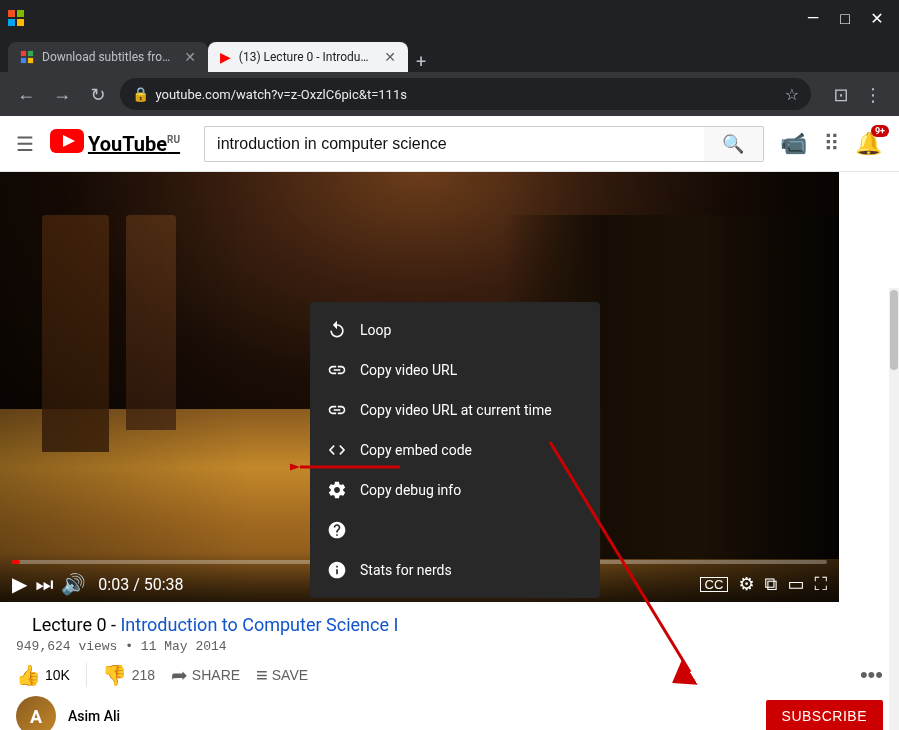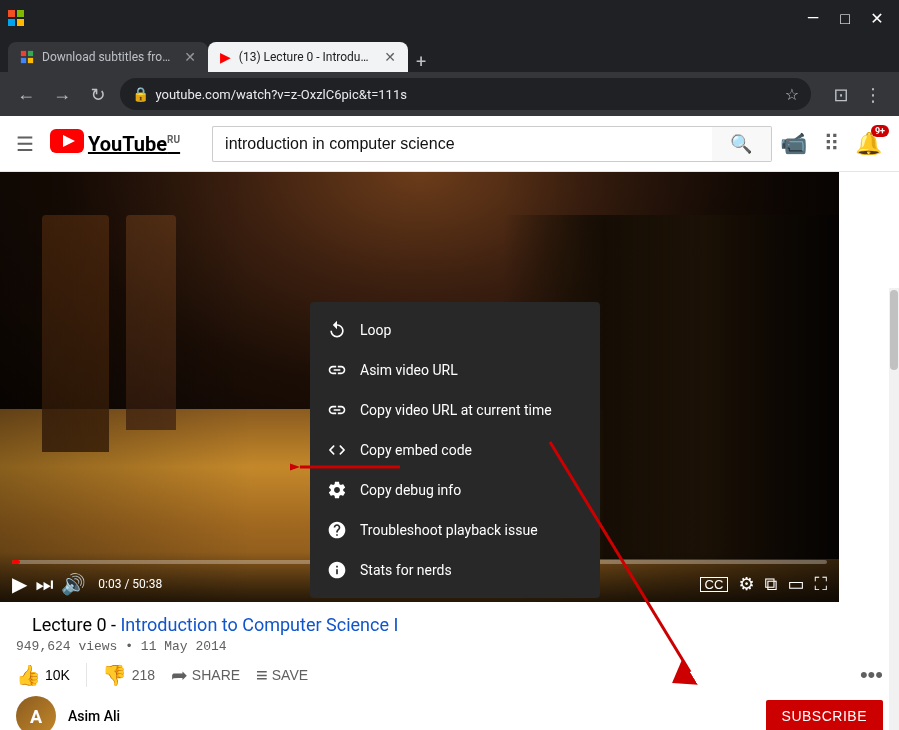--- a/index.html
+++ b/index.html
@@ -109,21 +109,20 @@
     .hamburger { font-size: 20px; color: #606060; cursor: pointer; margin-right: 8px; }
     .yt-logo { display: flex; align-items: center; gap: 4px; margin-right: 16px; }
     .yt-logo-icon { color: #ff0000; font-size: 28px; }
     .yt-logo-text { font-size: 20px; font-weight: bold; color: #000; text-decoration: underline; }
     .yt-logo-superscript { font-size: 10px; color: #606060; vertical-align: super; }
     .search-wrap {
       flex: 1;
       display: flex;
       align-items: center;
       max-width: 560px;
-      margin-left: 8px;
     }
     .search-input-box {
       flex: 1;
       height: 36px;
       border: 1px solid #ccc;
       border-right: none;
       border-radius: 2px 0 0 2px;
       padding: 0 12px;
       font-size: 16px;
       color: #111;
@@ -263,21 +262,21 @@
       background: #ff0000;
       border-radius: 2px;
       width: 1%;
     }
     .controls-row {
       display: flex;
       align-items: center;
       gap: 8px;
     }
     .ctrl-btn { color: #fff; font-size: 20px; cursor: pointer; background: none; border: none; }
-    .time-display { color: #fff; font-size: 12px; margin-left: 4px; white-space: nowrap; }
+    .time-display { color: #fff; font-size: 16px; margin-left: 4px; white-space: nowrap; }
     .ctrl-spacer { flex: 1; }
     .ctrl-right { display: flex; align-items: center; gap: 10px; }
     .ctrl-right .ctrl-btn { font-size: 18px; }
 
     
     .video-page-content {
       background: #fff;
       padding: 12px 16px;
     }
     .video-title-row {
@@ -468,21 +467,21 @@
               </svg>
           </span>
           <span>Loop</span>
         </div>
         <div class="ctx-item">
           <span class="ctx-icon">
             <svg width="20" height="20" viewBox="0 0 24 24" fill="white">
                 <path d="M3.9 12c0-1.71 1.39-3.1 3.1-3.1h4V7H7c-2.76 0-5 2.24-5 5s2.24 5 5 5h4v-1.9H7c-1.71 0-3.1-1.39-3.1-3.1zM8 13h8v-2H8v2zm9-6h-4v1.9h4c1.71 0 3.1 1.39 3.1 3.1s-1.39 3.1-3.1 3.1h-4V17h4c2.76 0 5-2.24 5-5s-2.24-5-5-5z"></path>
               </svg>
           </span>
-          <span>Asim video URL</span>
+          <span>Copy video URL</span>
         </div>
         <div class="ctx-item">
           <span class="ctx-icon">
             <svg width="20" height="20" viewBox="0 0 24 24" fill="white">
                 <path d="M3.9 12c0-1.71 1.39-3.1 3.1-3.1h4V7H7c-2.76 0-5 2.24-5 5s2.24 5 5 5h4v-1.9H7c-1.71 0-3.1-1.39-3.1-3.1zM8 13h8v-2H8v2zm9-6h-4v1.9h4c1.71 0 3.1 1.39 3.1 3.1s-1.39 3.1-3.1 3.1h-4V17h4c2.76 0 5-2.24 5-5s-2.24-5-5-5z"></path>
               </svg>
           </span>
           <span>Copy video URL at current time</span>
         </div>
         <div class="ctx-item">
@@ -500,21 +499,20 @@
               </svg>
           </span>
           <span>Copy debug info</span>
         </div>
         <div class="ctx-item">
           <span class="ctx-icon">
             <svg width="20" height="20" viewBox="0 0 24 24" fill="white">
                 <path d="M12 2C6.48 2 2 6.48 2 12s4.48 10 10 10 10-4.48 10-10S17.52 2 12 2zm1 17h-2v-2h2v2zm2.07-7.75l-.9.92C13.45 12.9 13 13.5 13 15h-2v-.5c0-1.1.45-2.1 1.17-2.83l1.24-1.26c.37-.36.59-.86.59-1.41 0-1.1-.9-2-2-2s-2 .9-2 2H8c0-2.21 1.79-4 4-4s4 1.79 4 4c0 .88-.36 1.68-.93 2.25z"></path>
               </svg>
           </span>
-          <span>Troubleshoot playback issue</span>
         </div>
         <div class="ctx-item">
           <span class="ctx-icon">
             <svg width="20" height="20" viewBox="0 0 24 24" fill="white">
                 <path d="M12 2C6.48 2 2 6.48 2 12s4.48 10 10 10 10-4.48 10-10S17.52 2 12 2zm1 15h-2v-6h2v6zm0-8h-2V7h2v2z"></path>
               </svg>
           </span>
           <span>Stats for nerds</span>
         </div>
       </div>

